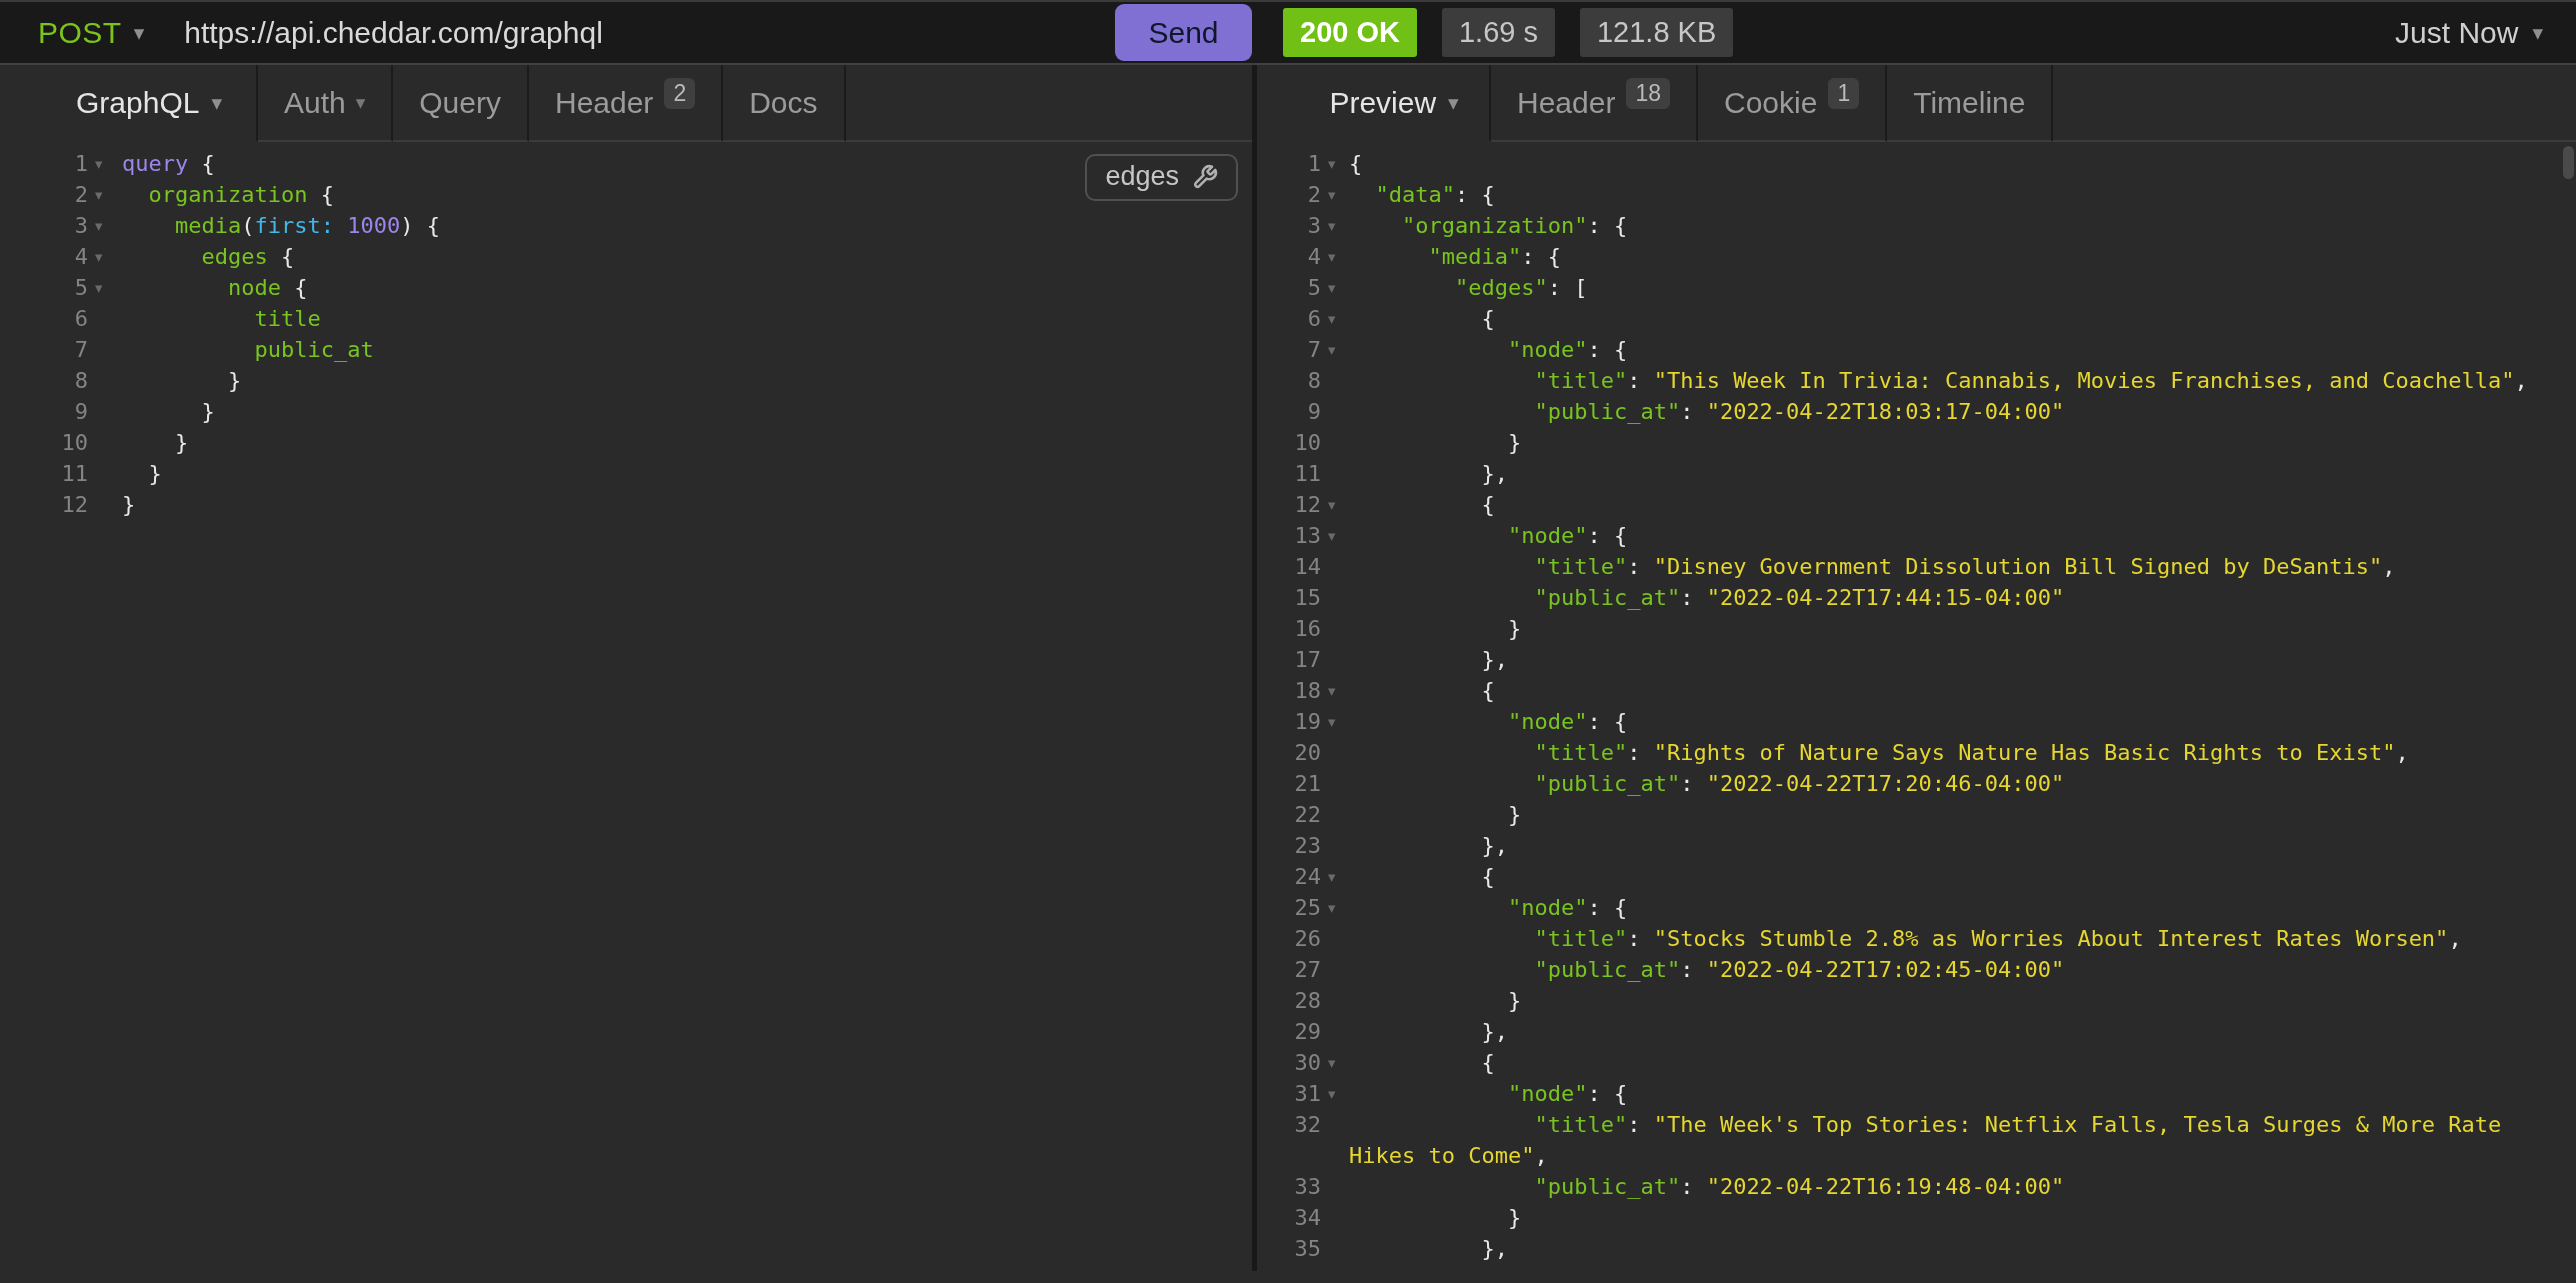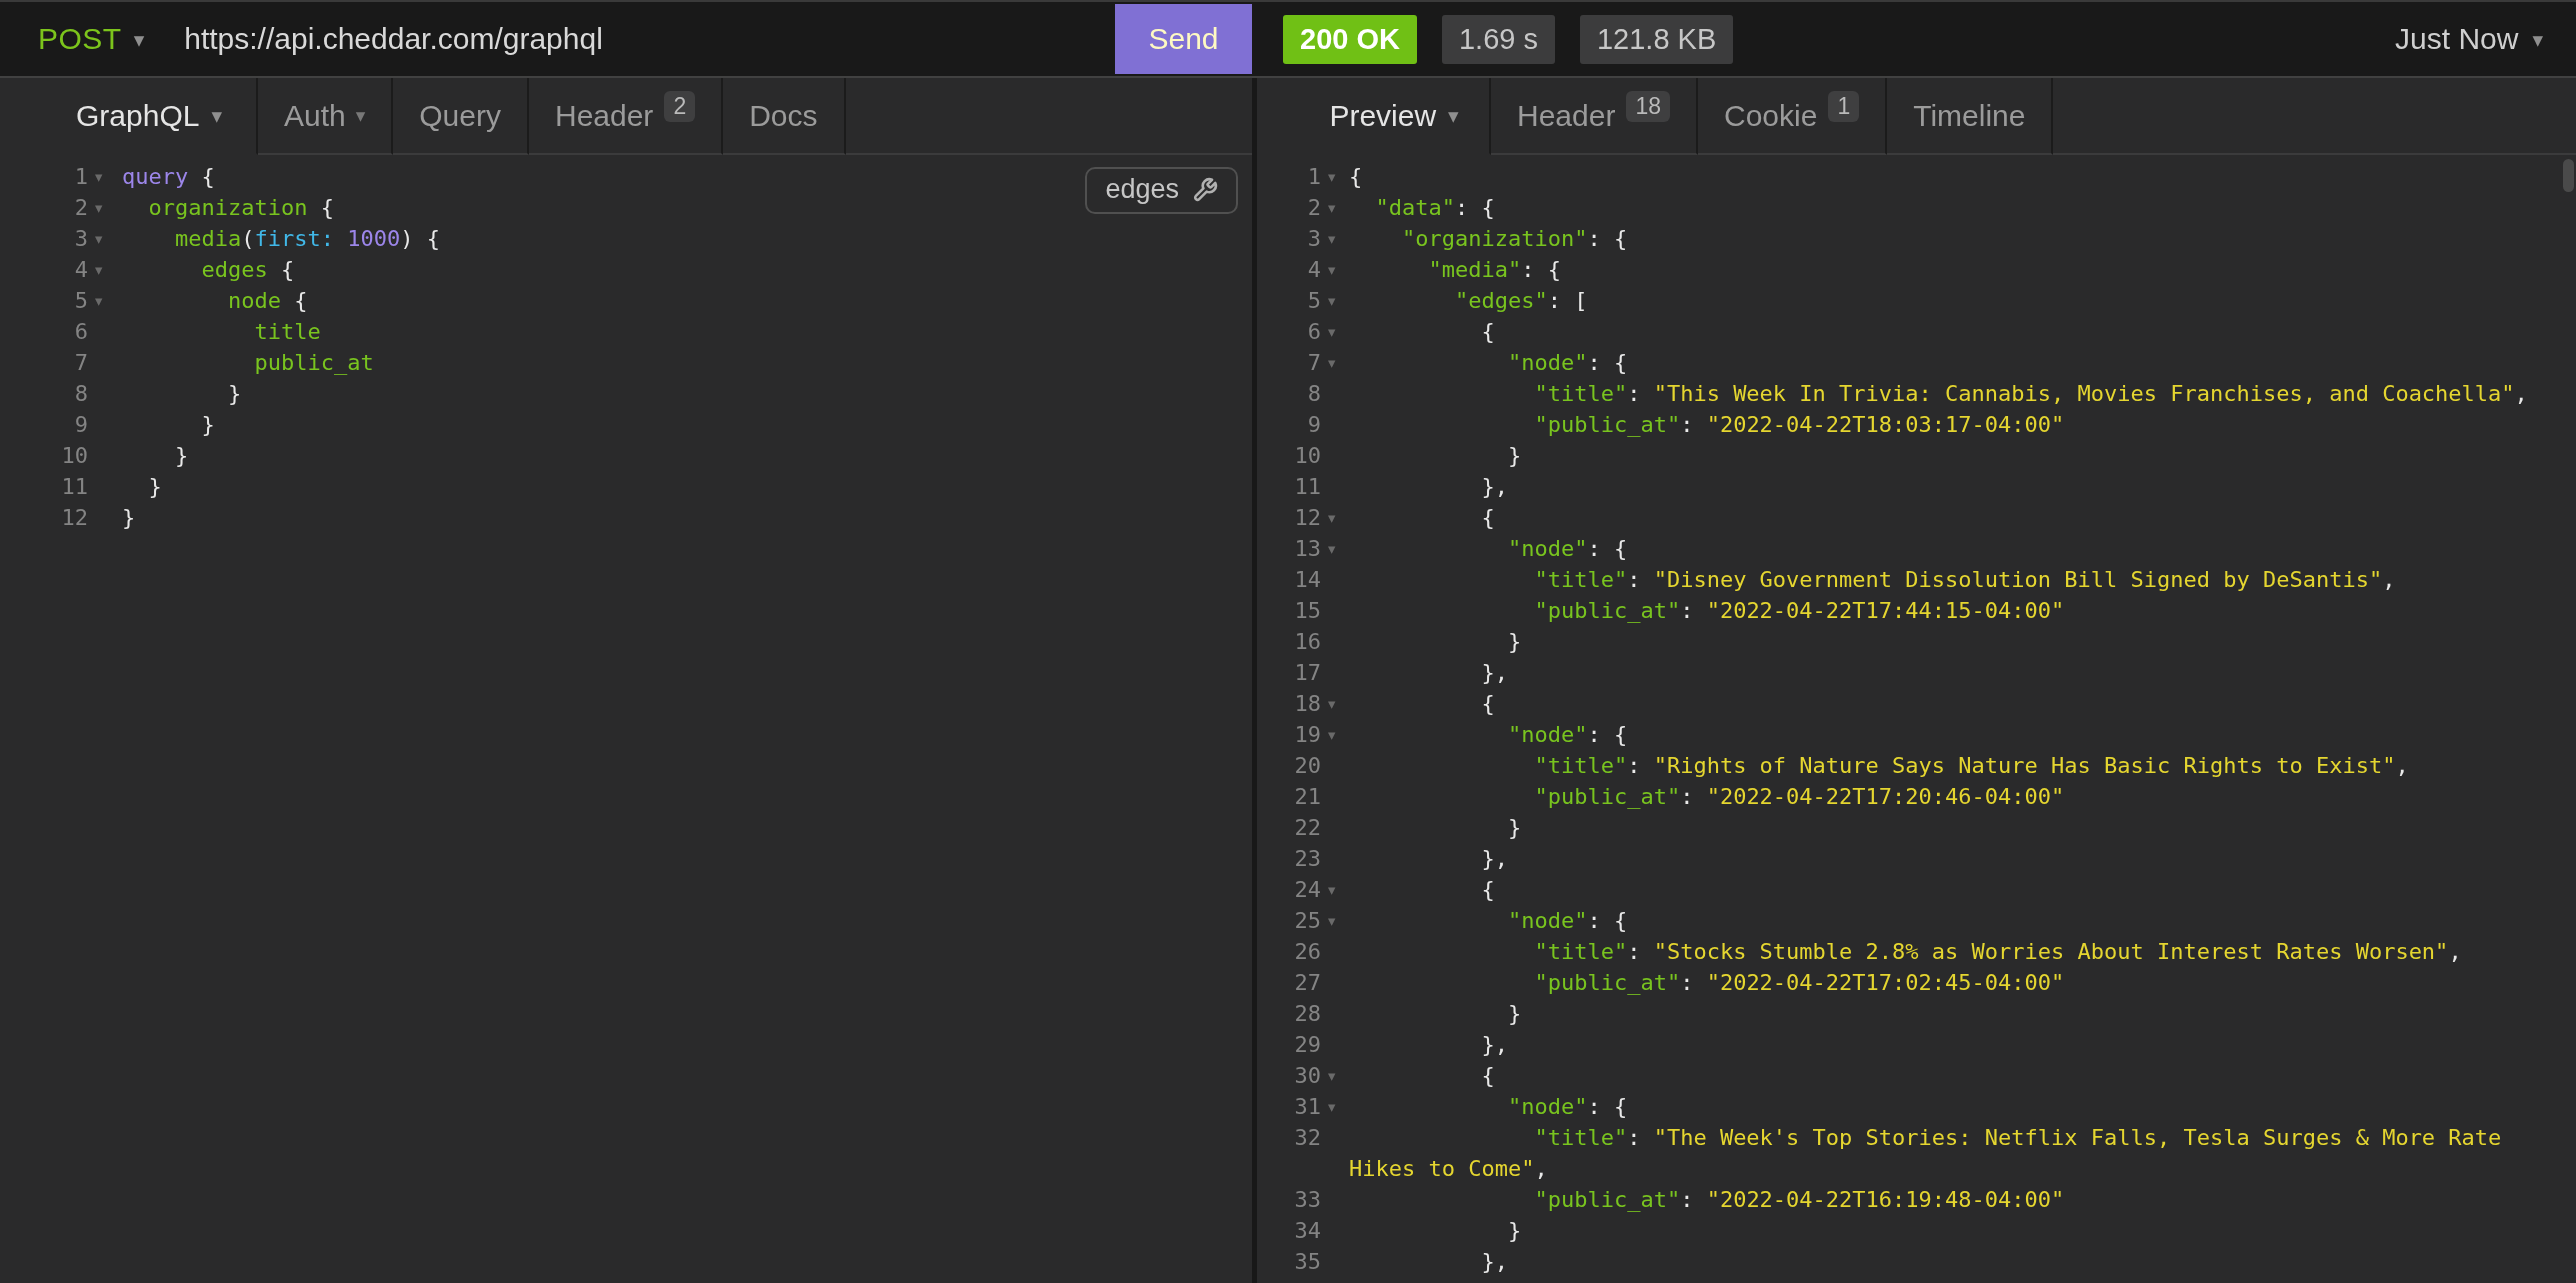--- a/index.html
+++ b/index.html
@@ -3,28 +3,28 @@
 <meta charset="utf-8">
 <style>
   * { margin:0; padding:0; box-sizing:border-box; }
   html,body { background:#111; }
   .app {
     position:relative; width:2576px; height:1283px; overflow:hidden;
     background:#2a2a2b; border-top:2px solid #3a3a3a;
     font-family:"Liberation Sans", sans-serif;
   }
   
-  .topbar { display:flex; height:76px; background:#191919; border-bottom:2px solid #414141; }
+  .topbar { display:flex; height:63px; background:#191919; border-bottom:2px solid #414141; }
   .topbar-left { width:1252px; position:relative; display:flex; align-items:center; }
   .topbar-right { flex:1; display:flex; align-items:center; padding-left:31px; }
   .method { margin-left:38px; font-size:30px; color:#7cc41c; letter-spacing:0.5px; }
   .caret { color:#8f8f8f; font-size:21px; margin-left:12px; line-height:1; }
   .url { margin-left:40px; font-size:30px; color:#d9d9d9; white-space:nowrap; }
   .send-btn { position:absolute; right:0; top:2px; bottom:2px; width:137px; background:#8070d4;
-    color:#fef9c3; font-size:30px; display:flex; align-items:center; justify-content:center; cursor:pointer; }
+    color:#0f172a; font-size:30px; display:flex; align-items:center; justify-content:center; cursor:pointer;border-radius:9px; }
   .badge { font-size:29px; padding:8px 17px; border-radius:3px; white-space:nowrap; }
   .badge-status { background:#70c015; color:#ffffff; font-weight:bold; }
   .badge-meta { background:#3c3c3d; color:#c7c7c7; margin-left:25px; }
   .recency { margin-left:auto; display:flex; align-items:center; color:#cfcfcf; font-size:30px; }
   .recency .caret { margin:0 33px 0 14px; }
   
   .main { display:flex; height:1206px; }
   .pane { background:#2a2a2b; display:flex; flex-direction:column; min-width:0; }
   .pane-left { width:1252px; }
   .pane-divider { width:5px; background:#181818; }

